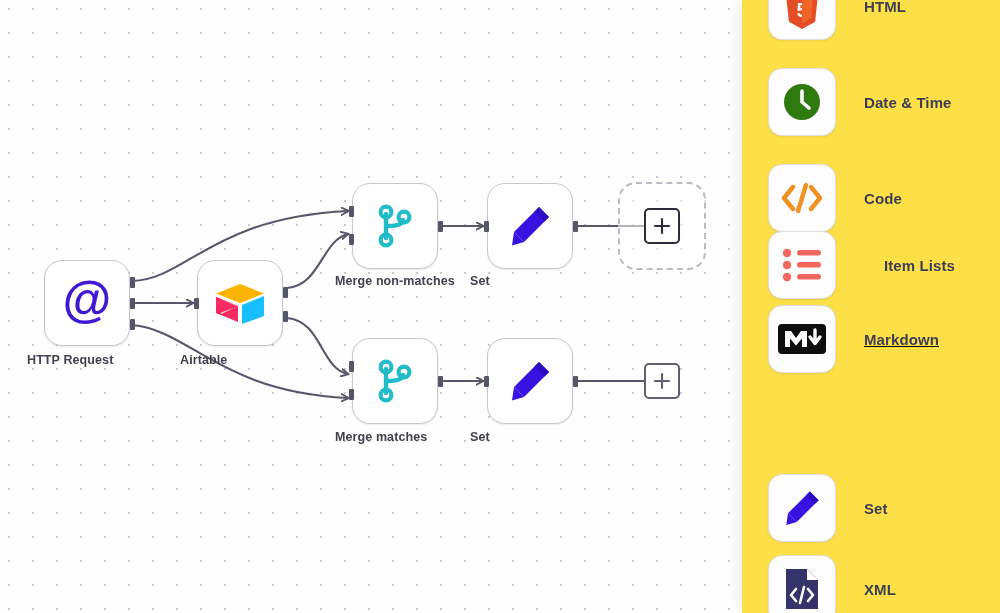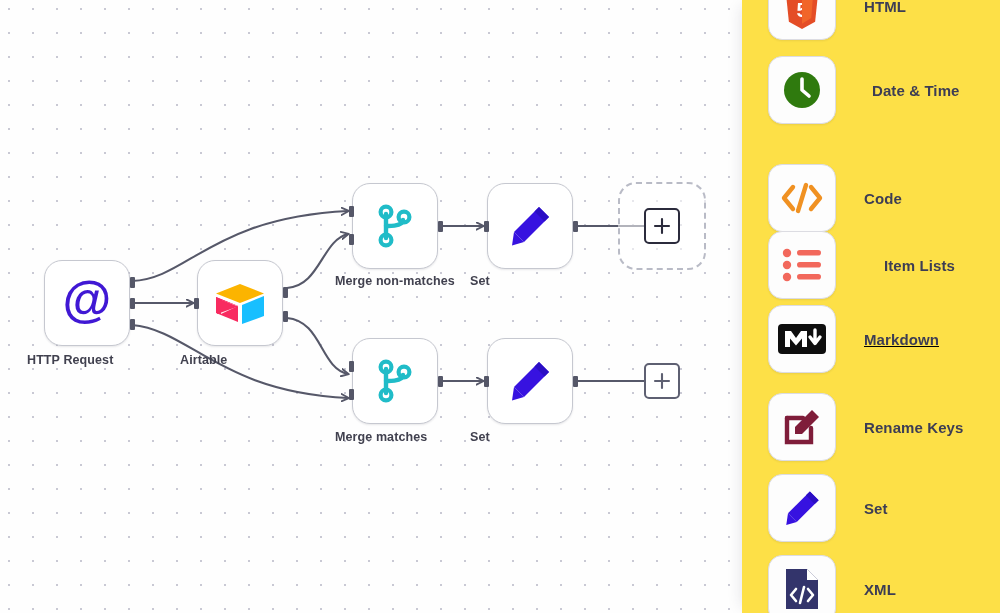--- a/index.html
+++ b/index.html
@@ -245,21 +245,21 @@
     <div class="side-tile">
       <div class="h5">
 
         <span class="shield"></span>
         <span class="inner"></span>
       </div>
     </div>
     <span class="side-label">HTML</span>
   </div>
 
-  <div class="side-item" style="top:50px;gap:8px;">
+  <div class="side-item" style="top:62px;">
     <div class="side-tile">
       <svg width="42" height="42" viewBox="0 0 42 42">
         <circle cx="21" cy="21" r="18" fill="#2f7a0e"></circle>
         <path d="M21,10 L21,21 L28,27" stroke="#ffffff" stroke-width="3.6" stroke-linecap="round" stroke-linejoin="round" fill="none"></path>
       </svg>
     </div>
     <span class="side-label">Date &amp; Time</span>
   </div>
 
   <div class="side-item" style="top:158px;align-items:center;">
@@ -295,30 +295,20 @@
     <div class="side-tile">
       <svg width="48" height="30" viewBox="0 0 48 30">
         <rect x="0" y="0" width="48" height="30" rx="4" fill="#0e0e0e"></rect>
         <path d="M7,23 L7,7 L13,7 L18,14 L23,7 L29,7 L29,23 L24,23 L24,14.5 L18,21.5 L12,14.5 L12,23 Z" fill="#ffffff"></path>
         <path d="M37,6 L37,16 M32,13 L37,19.5 L42,13" stroke="#ffffff" stroke-width="3.4" fill="none" stroke-linecap="round" stroke-linejoin="round"></path>
       </svg>
     </div>
     <span class="side-label">Markdown</span>
   </div>
 
-  <div class="side-item" style="top:387px;">
-    <div class="side-tile">
-      <svg width="42" height="42" viewBox="0 0 42 42">
-        <path d="M6,12 L6,36 L30,36 L30,22" fill="none" stroke="#7f1d3a" stroke-width="4.4" stroke-linecap="round"></path>
-        <path d="M6,12 L22,12" fill="none" stroke="#7f1d3a" stroke-width="4.4" stroke-linecap="round"></path>
-        <polygon points="31,4 38,11 21,28 14,28 14,21" fill="#7f1d3a"></polygon>
-      </svg>
-    </div>
-    <span class="side-label">Rename Keys</span>
-  </div>
 
   <div class="side-item" style="top:468px;">
     <div class="side-tile">
       <svg width="42" height="42" viewBox="0 0 48 48">
         <polygon points="33,5 43,15 18,40 8,30" fill="#3712e0"></polygon>
         <polygon points="8,30 18,40 6,43.5" fill="#3712e0"></polygon>
         <polygon points="33,5 43,15 38.5,19.5 28.5,9.5" fill="#2b0ec4"></polygon>
       </svg>
     </div>
     <span class="side-label">Set</span>

